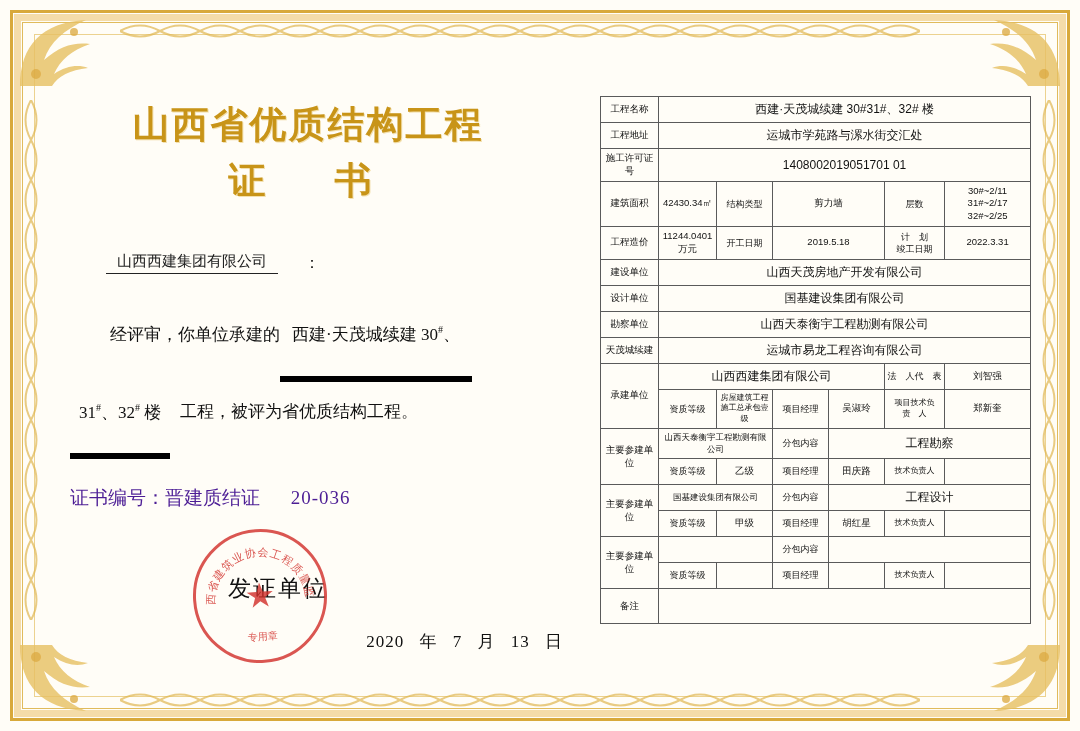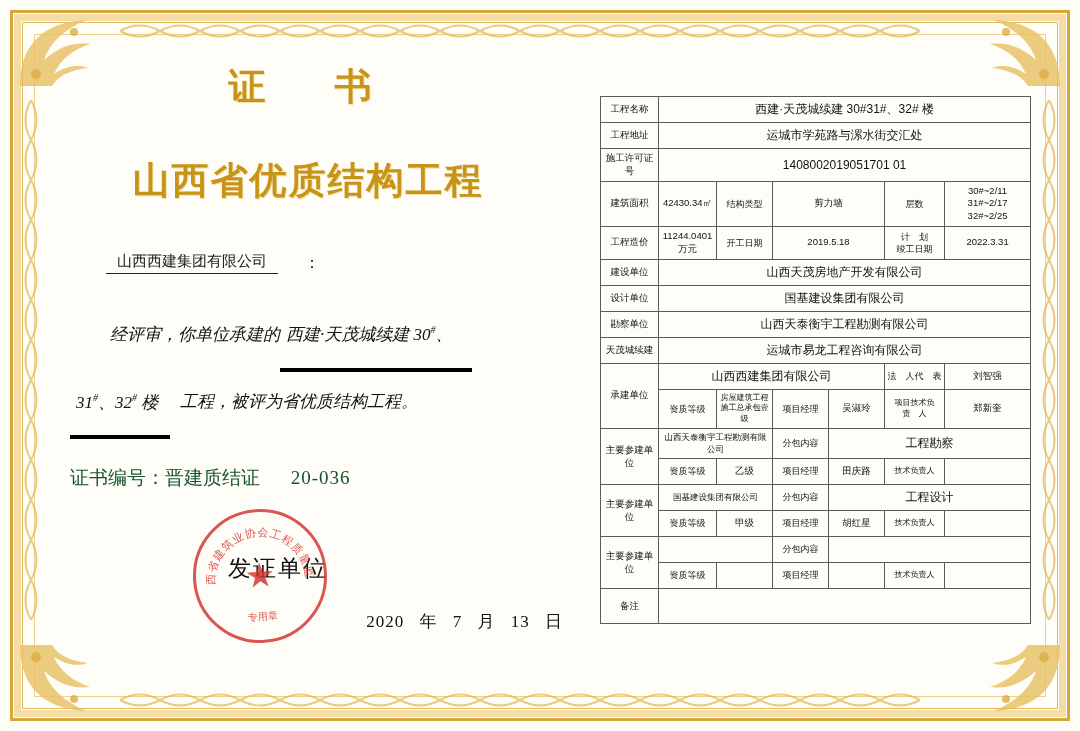--- a/index.html
+++ b/index.html
@@ -121,39 +121,38 @@
   .body-text {
     margin-top: 30px;
     font-size: 17px;
     color: #111;
     line-height: 52px;
   }
   .body-line {
     display: flex;
     align-items: baseline;
     white-space: nowrap;
-    font-style: italic;
   }
   .line1 { margin-left: 62px; }
   .line2 { margin-left: 22px; }
   .blank {
     display: inline-block;
-    border-bottom: 4px solid #000000;
-    padding: 0 6px 7px 6px;
-    text-align: left;
+    border-bottom: 6px solid #000000;
+    padding: 0 6px 15px 6px;
+    text-align: center;
   }
   .blank.b1 { min-width: 180px; }
   .blank.b2 { min-width: 88px; }
   sup.sup { font-size: 10px; vertical-align: super; }
 
   .cert-no {
     margin-top: 26px;
     margin-left: 22px;
     font-size: 19px;
-    color: #14532d;
+    color: #4c1d95;
   }
   .cert-no .num {
     margin-left: 26px;
     letter-spacing: 1px;
   }
 
   
   .issuer-wrap {
     position: relative;
     margin-top: 62px;
@@ -300,22 +299,22 @@
   </svg>
   <svg class="edge-deco edge-right" viewBox="0 0 26 520" preserveAspectRatio="none">
     <g opacity=".8">
       <path d="M13 0 Q 2 20 13 40 T 13 80 T 13 120 T 13 160 T 13 200 T 13 240 T 13 280 T 13 320 T 13 360 T 13 400 T 13 440 T 13 480 T 13 520" fill="none" stroke="#e0b855" stroke-width="2"></path>
       <path d="M13 0 Q 24 20 13 40 T 13 80 T 13 120 T 13 160 T 13 200 T 13 240 T 13 280 T 13 320 T 13 360 T 13 400 T 13 440 T 13 480 T 13 520" fill="none" stroke="#e0b855" stroke-width="2"></path>
     </g>
   </svg>
 
   <div class="content">
 
+    <div class="title title-line1">山西省优质结构工程</div>
     <div class="title title-line2">证　书</div>
-    <div class="title title-line1">山西省优质结构工程</div>
 
     <div class="addressee">
       <span class="name">山西西建集团有限公司</span>
       <span class="colon">：</span>
     </div>
 
     <div class="body-text">
       <div class="body-line line1">
         <span>经评审，你单位承建的</span>
         <span class="blank b1"><span>西建·天茂城续建 30</span><sup class="sup">#</sup><span>、</span></span>

